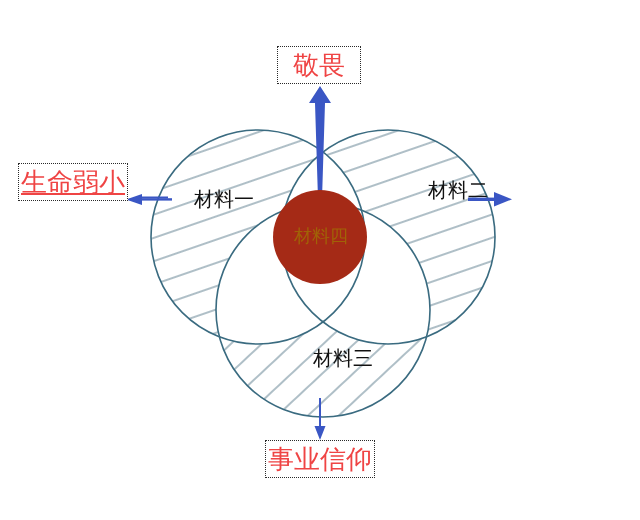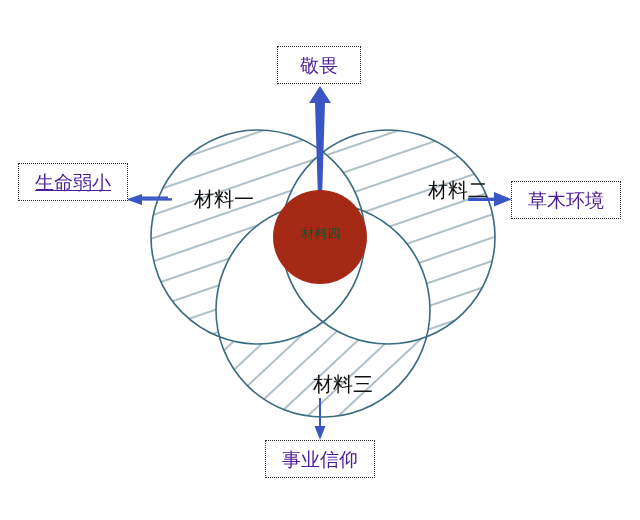--- a/index.html
+++ b/index.html
@@ -26,23 +26,23 @@
     width: 640px;
     height: 520px;
     display: block;
   }
 
   
   .label-box {
     position: absolute;
     border: 1px dotted #2a2a2a;
     background: #ffffff;
-    color: #4c1d95;
+    color: #ef4444;
     font-family: "DejaVu Sans", "Liberation Sans", sans-serif;
-    font-size: 19px;
+    font-size: 26px;
     line-height: 1;
     letter-spacing: 0px;
     display: flex;
     align-items: center;
     justify-content: center;
     box-sizing: border-box;
     white-space: nowrap;
     z-index: 5;
   }
   #box-top    { left: 277px; top: 46px;  width: 84px;  height: 38px; }
@@ -56,32 +56,32 @@
     color: #111111;
     font-family: "DejaVu Sans", "Liberation Sans", sans-serif;
     font-size: 20px;
     line-height: 1;
     white-space: nowrap;
     z-index: 4;
     margin-left: 28px;
   }
   #label-mat1 { left: 166px; top: 189px; }
   #label-mat2 { left: 400px; top: 180px; }
-  #label-mat3 { left: 285px; top: 374px; }
+  #label-mat3 { left: 285px; top: 348px; }
 
   
   #label-mat4 {
     position: absolute;
     left: 283px;
     top: 227px;
     width: 76px;
     text-align: center;
-    color: #14532d;
+    color: #a16207;
     font-family: "DejaVu Sans", "Liberation Sans", sans-serif;
-    font-size: 13px;
+    font-size: 18px;
     line-height: 1;
     white-space: nowrap;
     z-index: 6;
   }
 </style>
 </head>
 <body>
 
 <div id="stage">
 
@@ -159,16 +159,15 @@
     <circle cx="320" cy="237" r="47" fill="#a52a16"></circle>
   </svg>
 
   <div class="region-label" id="label-mat1">材料一</div>
   <div class="region-label" id="label-mat2">材料二</div>
   <div class="region-label" id="label-mat3">材料三</div>
   <div id="label-mat4">材料四</div>
 
   <div class="label-box" id="box-top">敬畏</div>
   <div class="label-box" id="box-left">生命弱小</div>
-  <div class="label-box" id="box-right">草木环境</div>
   <div class="label-box" id="box-bottom">事业信仰</div>
 
 </div>
 
 </body></html>

